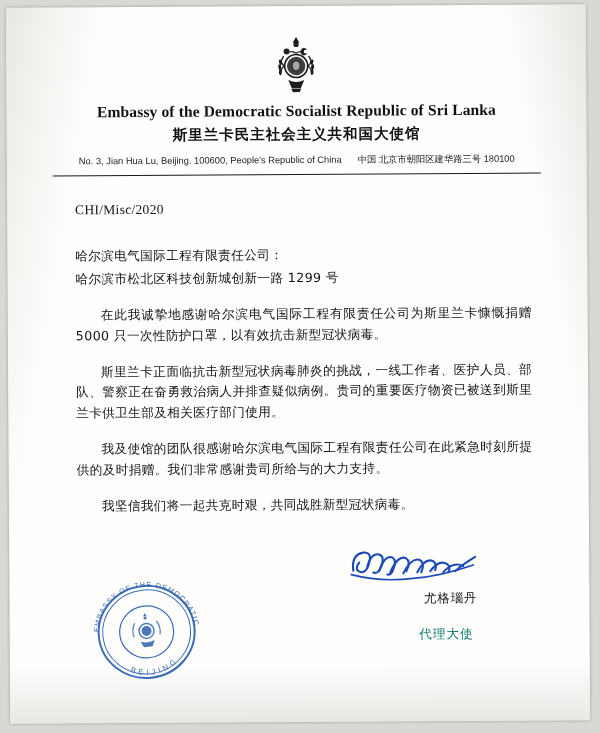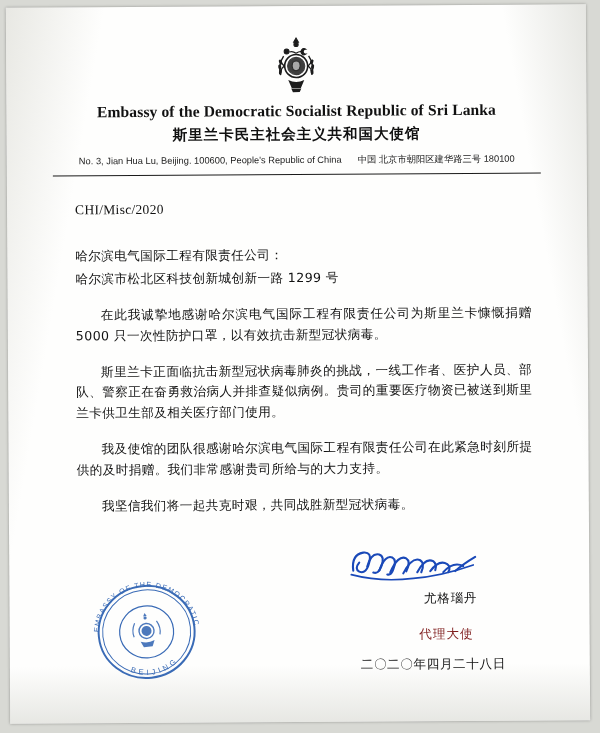--- a/index.html
+++ b/index.html
@@ -134,21 +134,21 @@
     color: #111;
     letter-spacing: 1px;
     margin-left: 32px;
   }
   .sig-role {
     position: absolute;
     right: 70px;
     top: 92px;
     font-family: "DejaVu Sans", sans-serif;
     font-size: 12.6px;
-    color: #7f1d1d;
+    color: #0f766e;
     letter-spacing: 1px;
   }
   .sig-date {
     position: absolute;
     right: 38px;
     top: 122px;
     font-family: "DejaVu Sans", sans-serif;
     font-size: 12.6px;
     color: #111;
     letter-spacing: 0.6px;
@@ -248,21 +248,20 @@
             <path d="M72 32 q8 -15 16 -11 q4 3 2 9"></path>
             <path d="M85 31 q9 -12 17 -7 q4 3 1 8"></path>
             <path d="M98 32 q10 -11 20 -6"></path>
             <path d="M110 31 q8 -7 20 -14"></path>
             <path d="M6 34 q30 8 62 4 q28 -2 60 -13" stroke-width="1.7"></path>
           </g>
         </svg>
       </div>
       <div class="sig-name">尤格瑙丹</div>
       <div class="sig-role">代理大使</div>
-      <div class="sig-date">二〇二〇年四月二十八日</div>
     </div>
 
   </div>
 
   <div class="seal">
     <svg viewBox="0 0 122 110" width="122" height="110" aria-hidden="true">
       <defs>
         <path id="arcTop" d="M13 56 a48 46 0 0 1 96 0"></path>
         <path id="arcBottom" d="M20 58 a41 40 0 0 0 82 0"></path>
       </defs>

